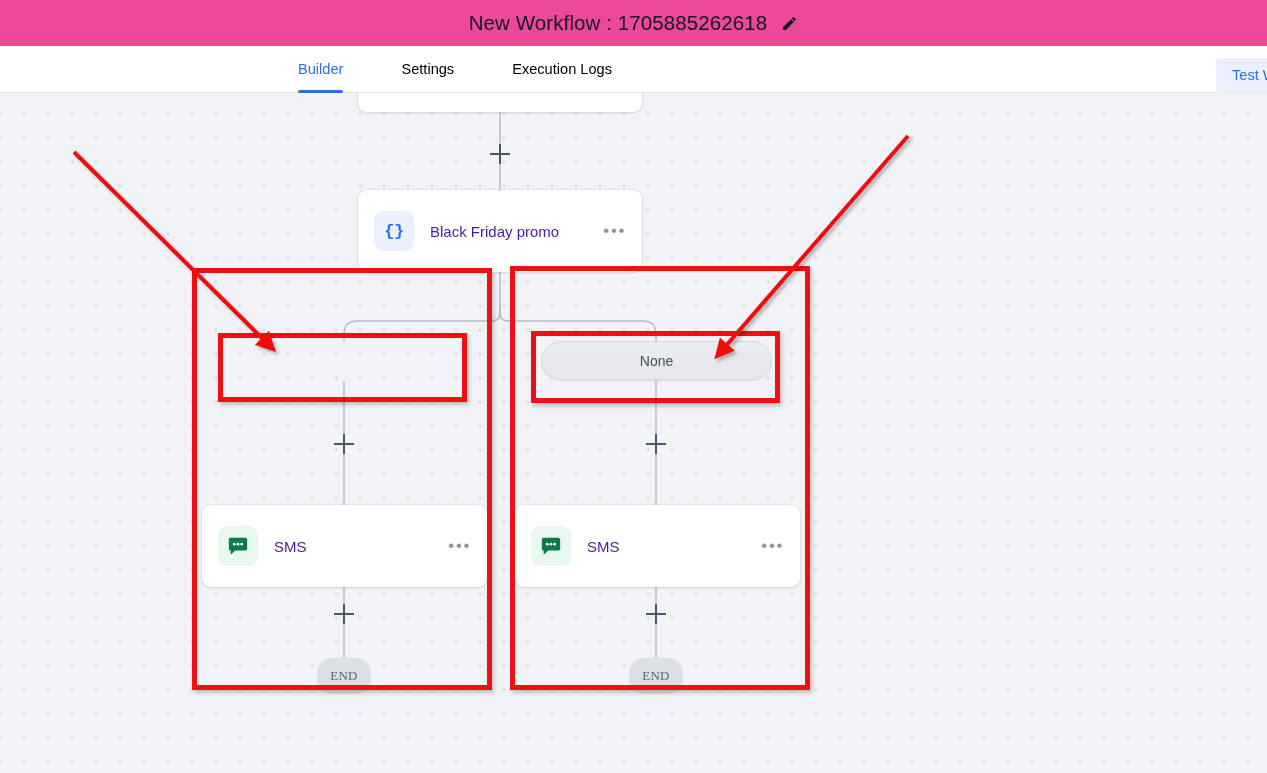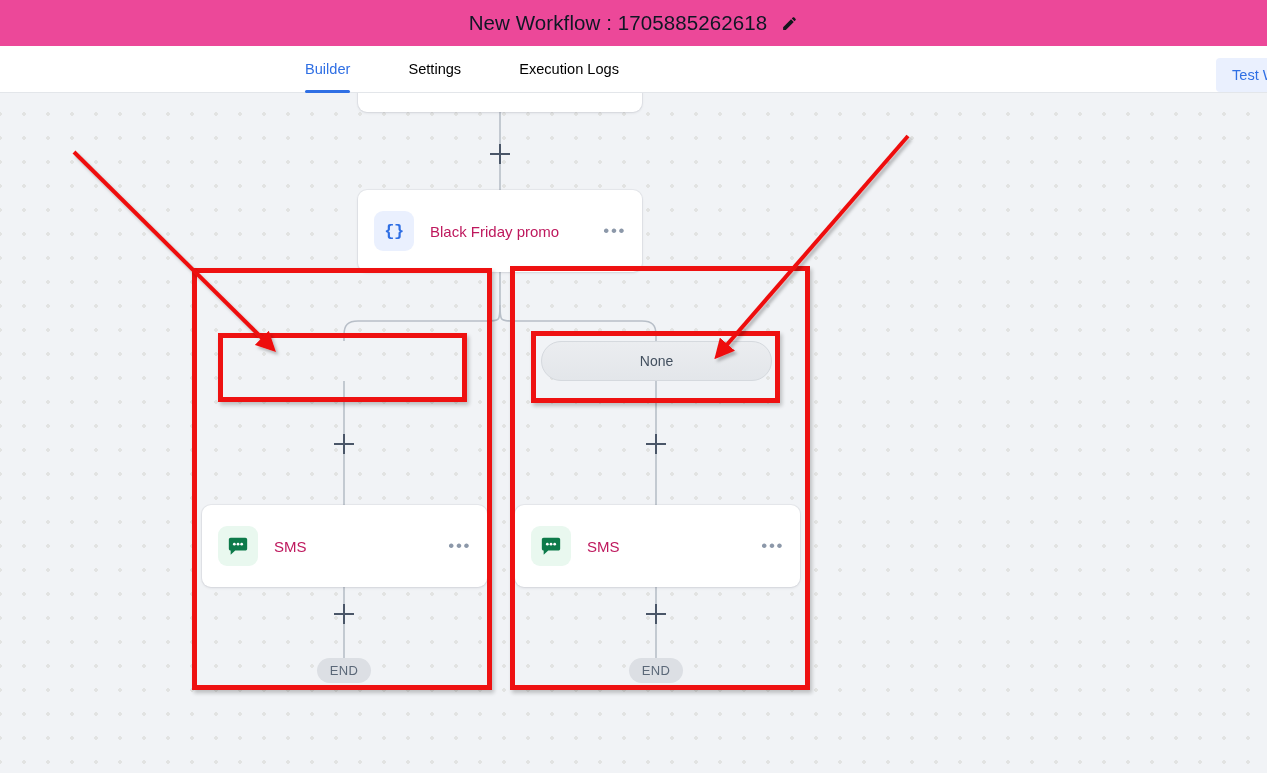--- a/index.html
+++ b/index.html
@@ -56,21 +56,21 @@
     position: absolute;
     left: 0; top: 46px;
     width: 1267px;
     height: 47px;
     background: #ffffff;
     border-bottom: 1px solid #e3e6ea;
   }
 
   .tabs {
     position: absolute;
-    left: 305px; top: 0;
+    left: 298px; top: 0;
     display: flex;
     align-items: center;
     height: 47px;
     gap: 0;
   }
 
   .tab {
     font-size: 14.6px;
     color: #000000;
     padding: 0 0 0 0;
@@ -191,21 +191,21 @@
     font-family: "Liberation Mono", monospace;
     font-size: 17px;
     font-weight: 700;
     color: #2f6fe4;
     letter-spacing: -0.5px;
   }
 
   .node-label {
     margin-left: 16px;
     font-size: 15px;
-    color: #be185d;
+    color: #4c1d95;
     white-space: nowrap;
     flex: 1;
   }
 
   .dots-menu {
     margin-right: 16px;
     color: #8c98a9;
     font-size: 17px;
     letter-spacing: 1.6px;
     line-height: 6px;
@@ -228,29 +228,30 @@
     color: #43505f;
     cursor: pointer;
     white-space: nowrap;
   }
   .pill-left  { left: 229px; top: 248px; width: 231px; }
   .pill-right { left: 541px; top: 248px; width: 231px; }
 
   
   .end-pill {
     position: absolute;
-    width: 54px; height: 25px;
+    width: 54px; height: 36px;
     border-radius: 16px;
     background: #dcdfe4;
     display: flex;
     align-items: center;
     justify-content: center;
     font-size: 13px;
     color: #5b6878;
     letter-spacing: 0.3px;
+    font-family: Liberation Serif, serif;
   }
   .end-left  { left: 317px; top: 565px; }
   .end-right { left: 629px; top: 565px; }
 
   
   .plus-btn {
     position: absolute;
     width: 20px; height: 20px;
     cursor: pointer;
   }

